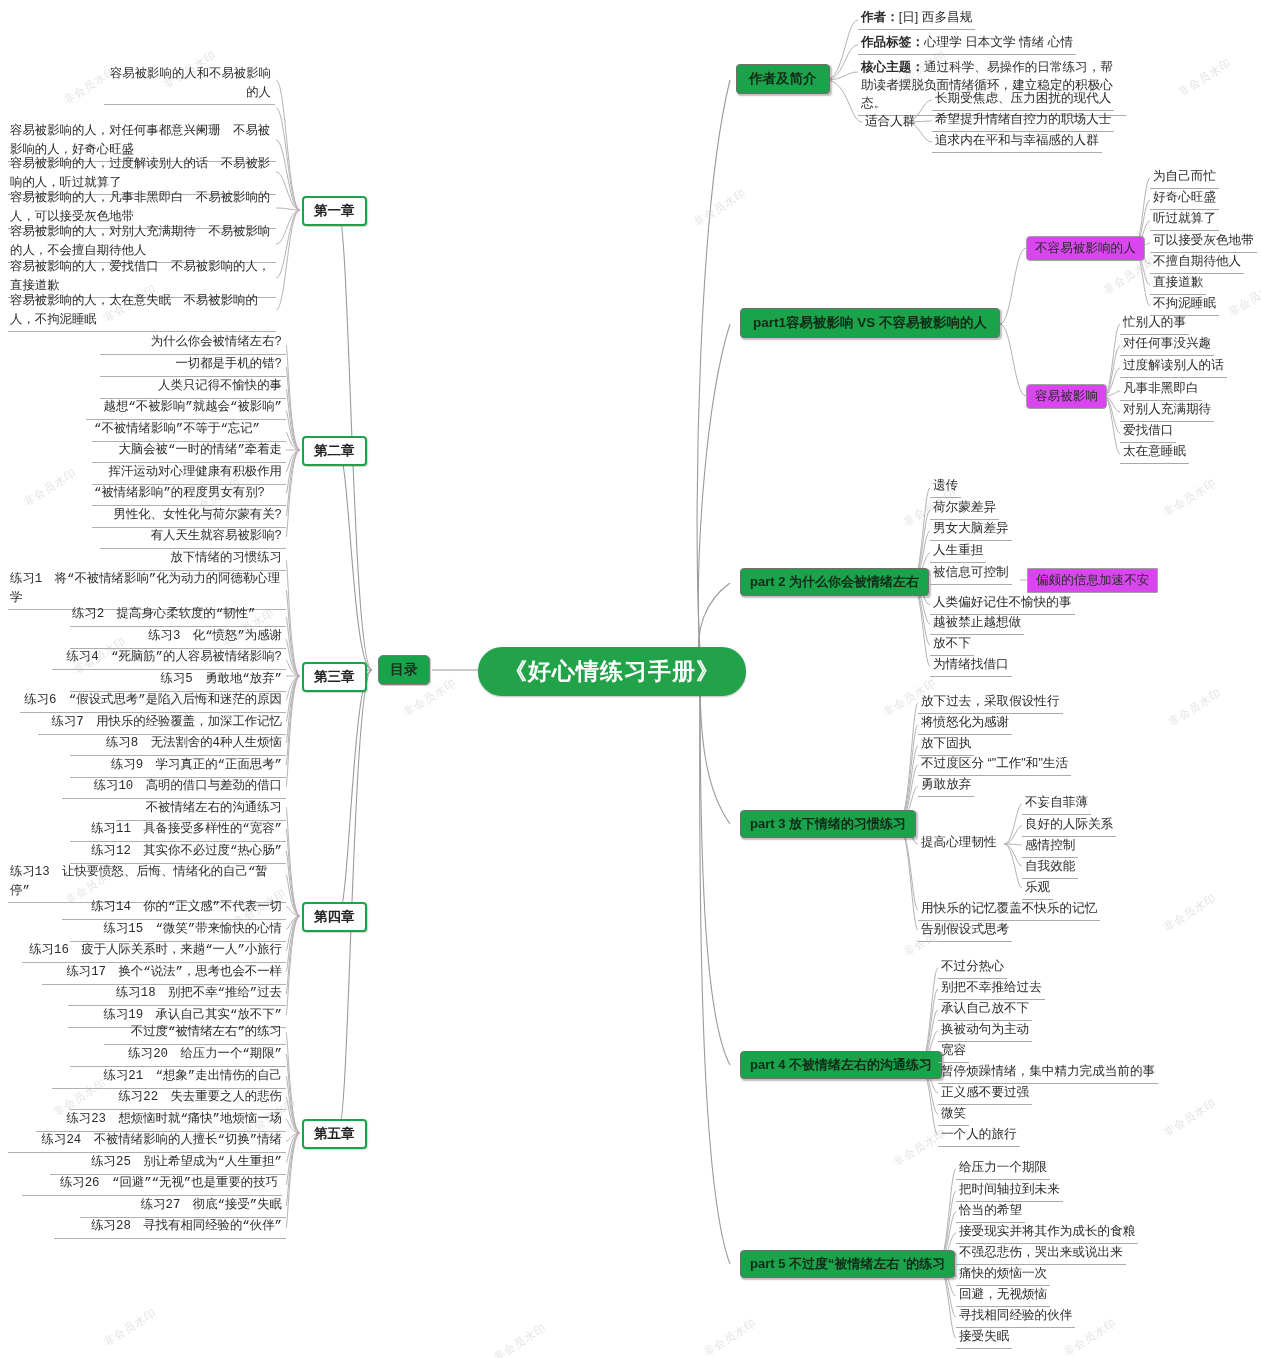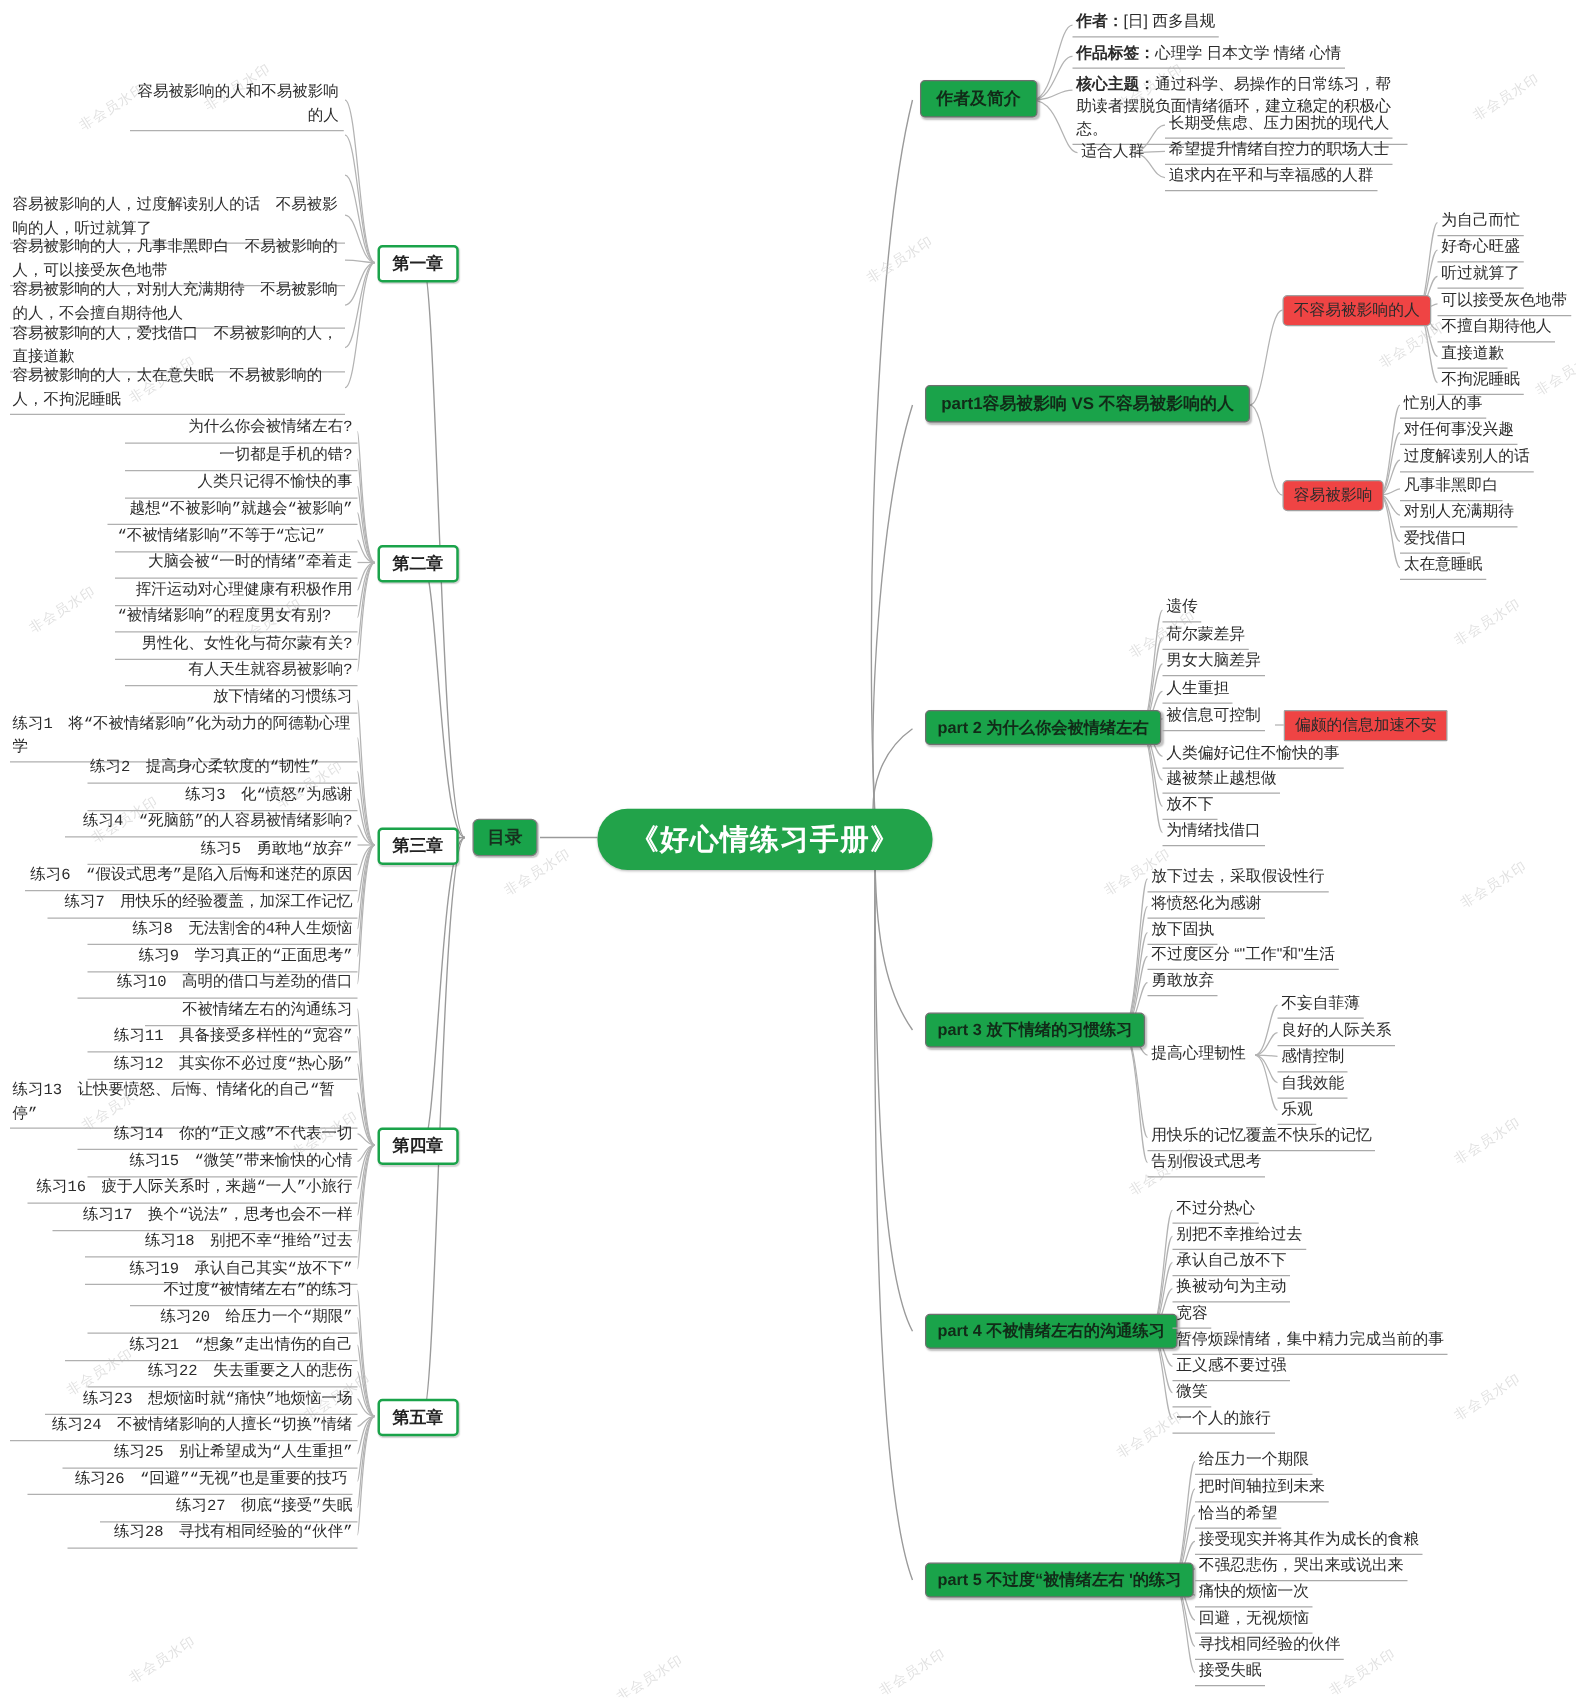--- a/index.html
+++ b/index.html
@@ -85,21 +85,21 @@
     line-height:1.42;
     white-space:nowrap;
   }
   .leaf.wrap{white-space:normal;}
 
   
   .boxed{
     position:absolute;
     font-size:12.6px;
     color:#2b2b2b;
-    background:#ef4444;
+    background:#d946ef;
     border:1px solid #a0a0a0;
     border-radius:4px;
     padding:3px 8px;
     white-space:nowrap;
   }
   .boxed.sq{border-radius:1px;}
   .plain{
     position:absolute;
     font-size:12.6px;
     color:#2b2b2b;
@@ -300,20 +300,21 @@
   <div class="node root" style="left:478px;top:647px">《好心情练习手册》</div>
   <div class="node toc" style="left:378px;top:655px">目录</div>
 
   <div class="node chapter" style="left:302px;top:196px">第一章</div>
   <div class="node chapter" style="left:302px;top:436px">第二章</div>
   <div class="node chapter" style="left:302px;top:662px">第三章</div>
   <div class="node chapter" style="left:302px;top:902px">第四章</div>
   <div class="node chapter" style="left:302px;top:1119px">第五章</div>
 
   <div class="row" style="left:104px;top:63px;width:165px;text-align:right">容易被影响的人和不易被影响的人</div>
+  <div class="row" style="left:8px;top:120px;width:262px">容易被影响的人，对任何事都意兴阑珊　不易被影响的人，好奇心旺盛</div>
   <div class="row" style="left:8px;top:153px;width:262px">容易被影响的人，过度解读别人的话　不易被影响的人，听过就算了</div>
   <div class="row" style="left:8px;top:187px;width:262px">容易被影响的人，凡事非黑即白　不易被影响的人，可以接受灰色地带</div>
   <div class="row" style="left:8px;top:221px;width:262px">容易被影响的人，对别人充满期待　不易被影响的人，不会擅自期待他人</div>
   <div class="row" style="left:8px;top:256px;width:262px">容易被影响的人，爱找借口　不易被影响的人，直接道歉</div>
   <div class="row" style="left:8px;top:290px;width:262px">容易被影响的人，太在意失眠　不易被影响的人，不拘泥睡眠</div>
 
   <div class="row" style="left:100px;top:331px;width:180px;text-align:right">为什么你会被情绪左右?</div>
   <div class="row" style="left:100px;top:353px;width:180px;text-align:right">一切都是手机的错?</div>
   <div class="row" style="left:100px;top:375px;width:180px;text-align:right">人类只记得不愉快的事</div>
   <div class="row" style="left:86px;top:396px;width:194px;text-align:right">越想“不被影响”就越会“被影响”</div>

